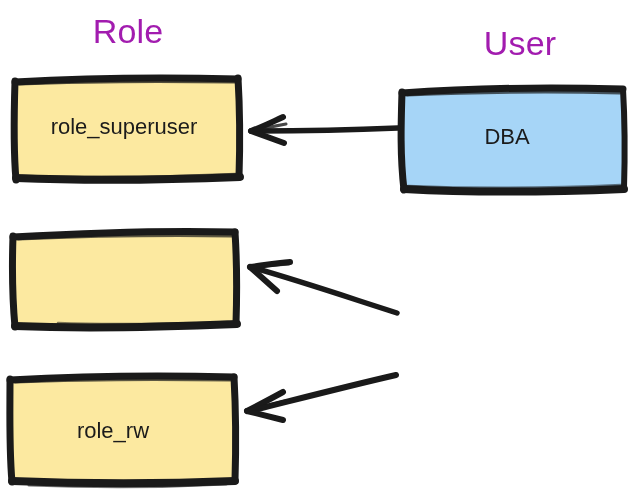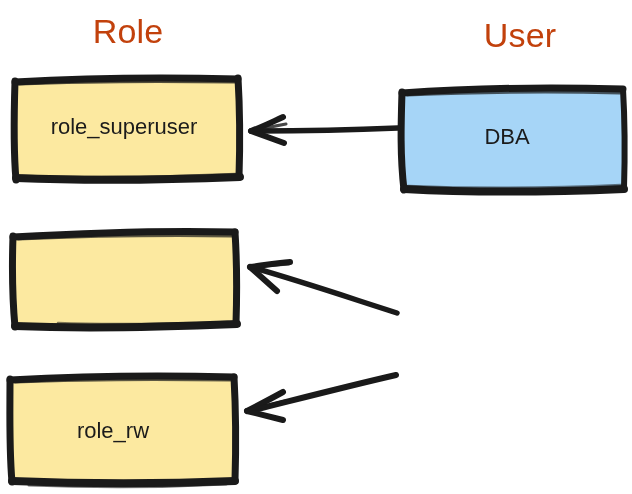--- a/index.html
+++ b/index.html
@@ -11,28 +11,28 @@
     position:relative;
   }
   #canvas{
     position:absolute;
     left:0;top:0;
     width:632px;height:494px;
   }
   .col-header{
     position:absolute;
     font-size:34px;
-    color:#c2410c;
+    color:#a21caf;
     letter-spacing:0.2px;
     white-space:nowrap;
     text-align:center;
     user-select:none;
   }
   #header-role{ left:28px; top:12px; width:200px; }
-  #header-user{ left:420px; top:16px; width:200px; }
+  #header-user{ left:420px; top:24px; width:200px; }
 
   .node{
     position:absolute;
     display:flex;
     align-items:center;
     justify-content:center;
     box-sizing:border-box;
     color:#1b1b1b;
     font-size:22px;
     white-space:nowrap;

